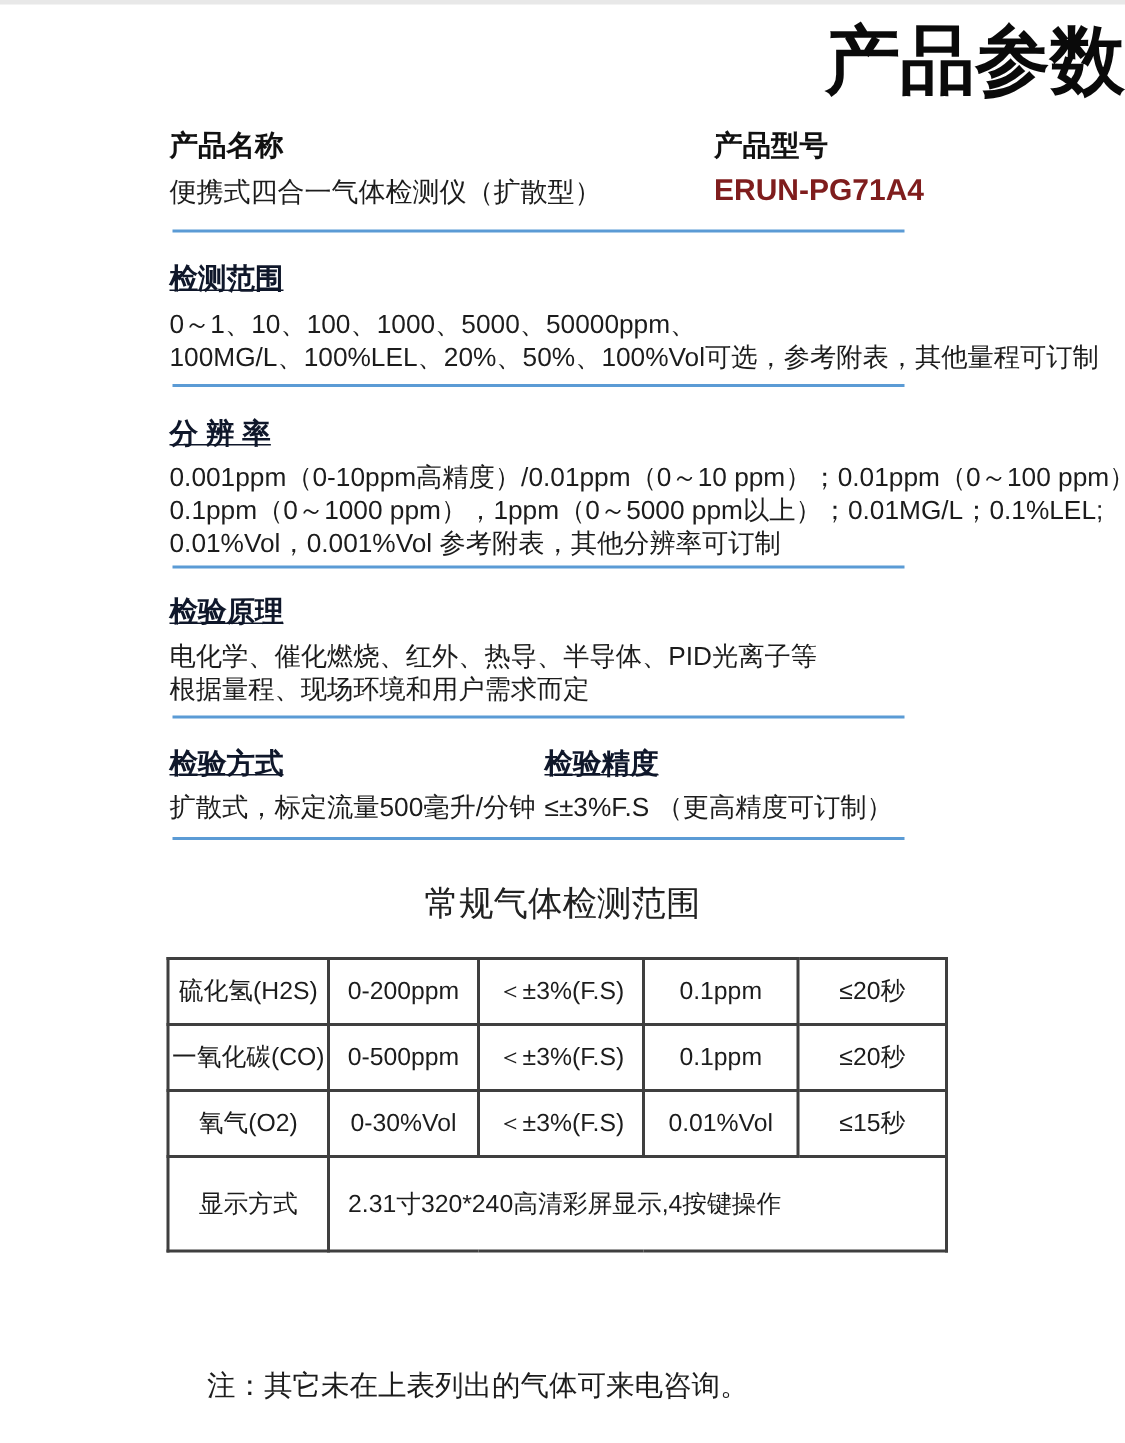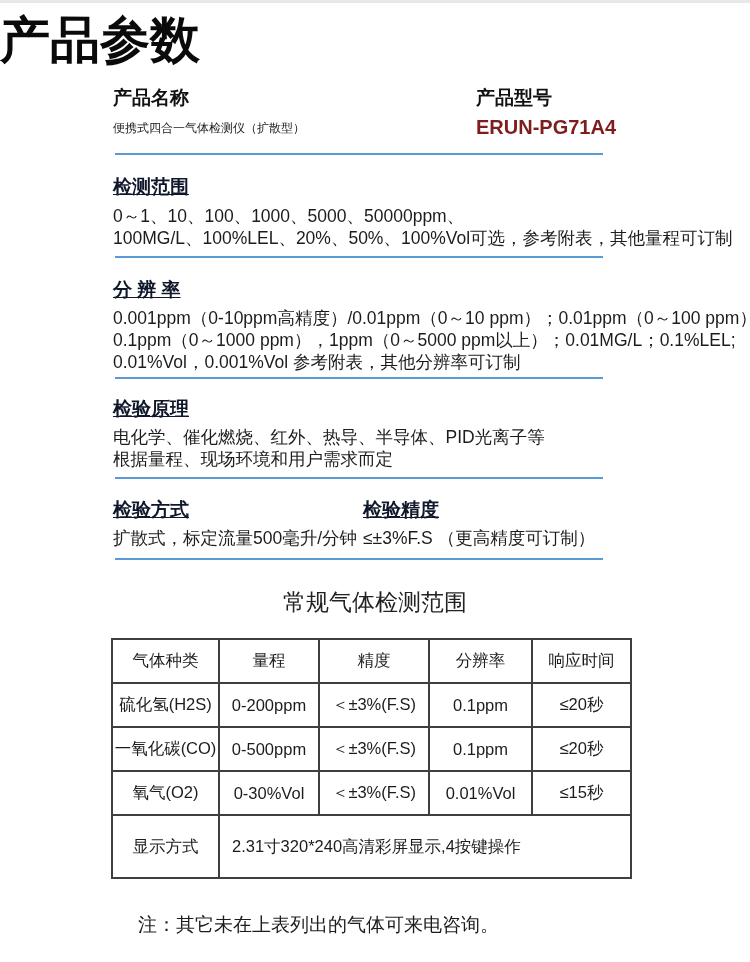--- a/index.html
+++ b/index.html
@@ -5,25 +5,25 @@
   * { margin:0; padding:0; box-sizing:border-box; }
   html,body { background:#ffffff; }
   body {
     width:750px; height:962px; position:relative; overflow:hidden;
     font-family:"Liberation Sans","DejaVu Sans",sans-serif;
     color:#1b1b1b;
   }
   .abs { position:absolute; }
   .top-strip { left:0; top:0; width:750px; height:3px; background:#e8e8e8; }
   .page-title {
-    left:0; top:12px; width:750px; text-align:left;
+    left:0; top:12px; width:750px; text-align:right;
     font-size:50px; font-weight:700; color:#0a0a0a; line-height:56px;
   }
   .label { font-size:19px; font-weight:700; color:#111; line-height:20px; }
-  .value { font-size:12px; color:#1c1c1c; line-height:22px; }
+  .value { font-size:18px; color:#1c1c1c; line-height:22px; }
   .model-value { font-size:20px; font-weight:600; color:#7f1d1d; }
   .sec-heading { font-size:19px; font-weight:700; color:#0f172a; line-height:20px;text-decoration:underline; }
   .body-line { font-size:17.5px; color:#1c1c1c; line-height:22px; white-space:nowrap; }
   .divider { left:115px; width:488px; height:2px; background:#5B9BD5; }
   .table-title {
     left:0; top:589px; width:750px; text-align:center;
     font-size:23px; font-weight:400; color:#222; line-height:26px;
   }
   table.gas {
     position:absolute; left:111px; top:638px; width:519px;
@@ -79,27 +79,20 @@
 <table class="gas">
   <colgroup>
     <col style="width:107px">
       <col style="width:100px">
       <col style="width:110px">
       <col style="width:103px">
       <col style="width:99px">
   </colgroup>
   <tbody>
     <tr>
-      <th>气体种类</th>
-      <th>量程</th>
-      <th>精度</th>
-      <th>分辨率</th>
-      <th>响应时间</th>
-    </tr>
-    <tr>
       <td>硫化氢(H2S)</td>
       <td>0-200ppm</td>
       <td>＜±3%(F.S)</td>
       <td>0.1ppm</td>
       <td>≤20秒</td>
     </tr>
     <tr>
       <td>一氧化碳(CO)</td>
       <td>0-500ppm</td>
       <td>＜±3%(F.S)</td>

